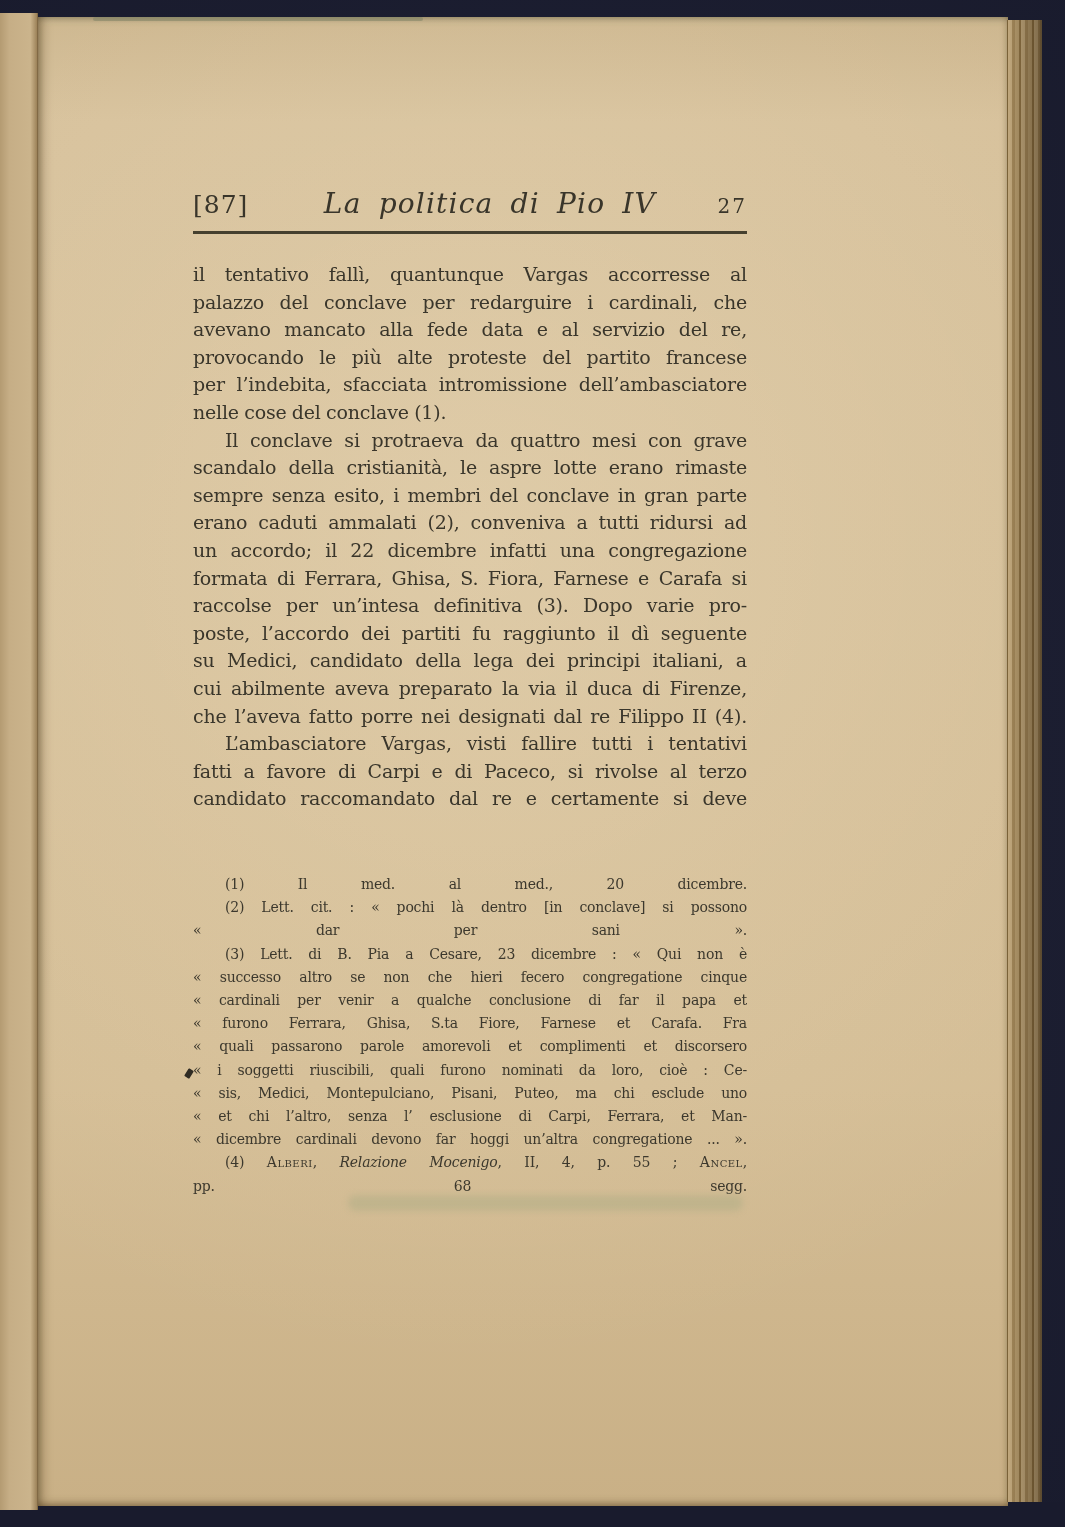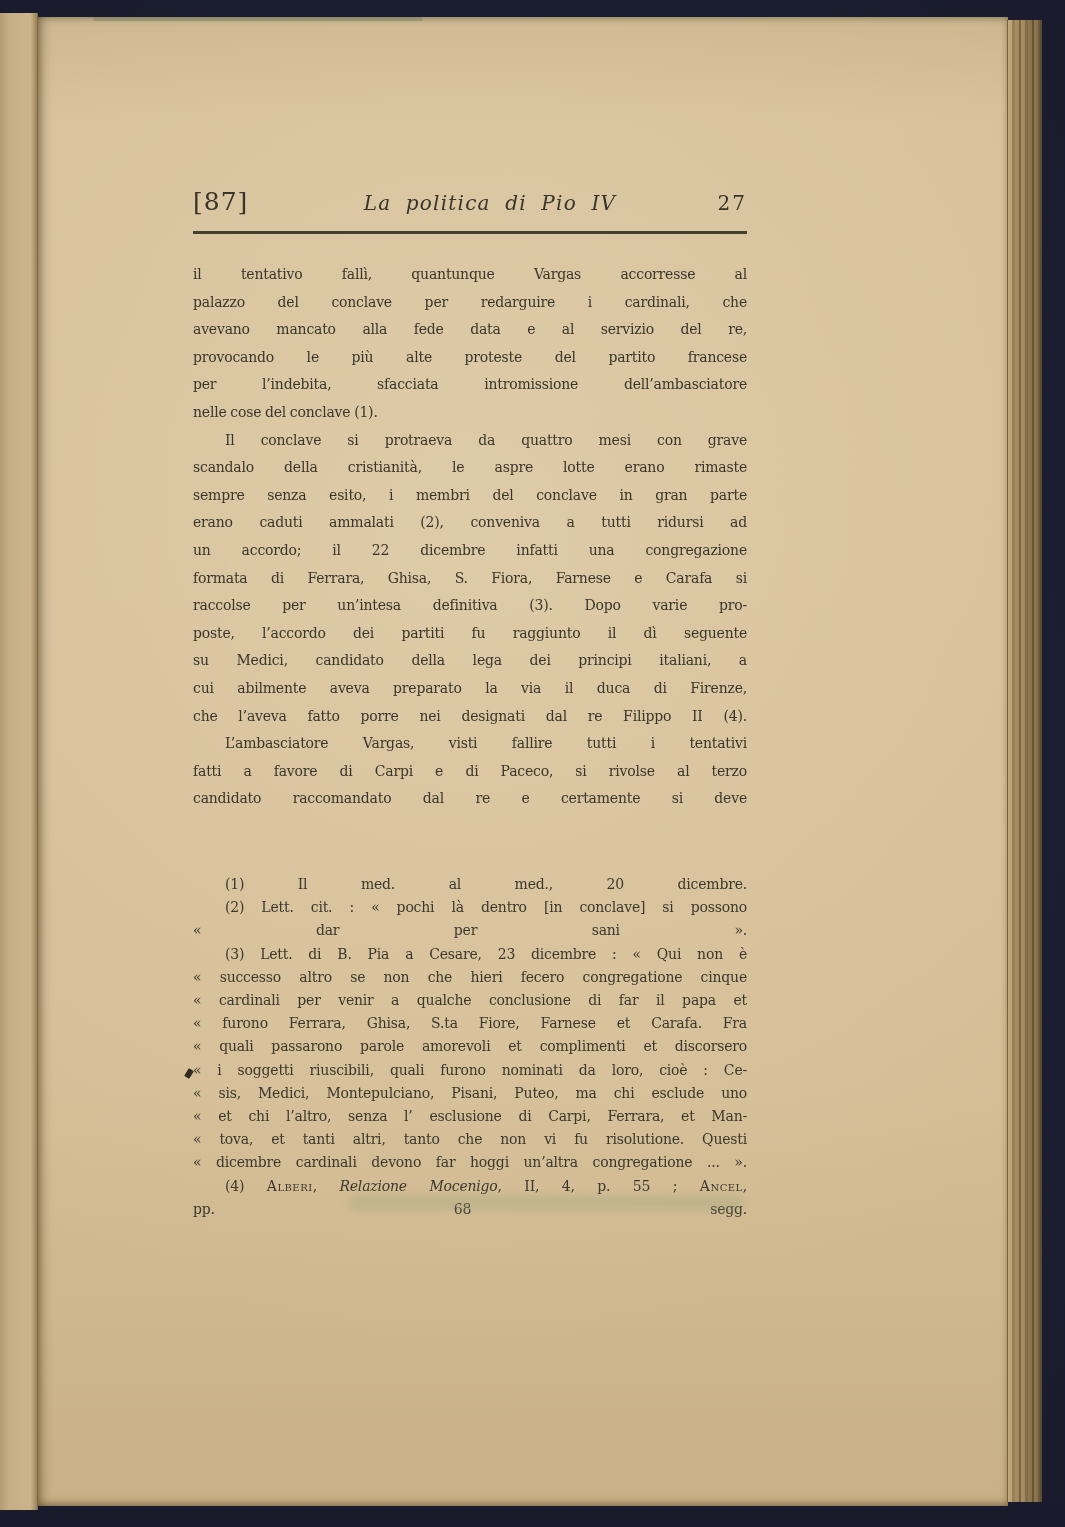--- a/index.html
+++ b/index.html
@@ -45,33 +45,33 @@
   }
   
   .header {
     position: absolute; left: 155px; top: 170px; width: 554px;
     display: flex; align-items: baseline;
     color: #39352a;
   }
   .hnum { font-size: 25px; letter-spacing: 1px; }
   .htitle {
     flex: 1; text-align: center;
-    font-style: italic; font-size: 20px;
+    font-style: italic; font-size: 28px;
     letter-spacing: 1.2px; word-spacing: 7px;
     padding-left: 14px;
   }
   .hpage { font-size: 20px; letter-spacing: 2px; }
   .rule {
     position: absolute; left: 155px; top: 214px; width: 554px; height: 3px;
     background: #45402f;
   }
   
   .bodytext {
     position: absolute; left: 155px; top: 244px; width: 554px;
-    font-size: 14px; line-height: 27.6px;
+    font-size: 19px; line-height: 27.6px;
     color: #3a362b;
     letter-spacing: -0.2px; word-spacing: -0.5px;
   }
   .bl { text-align: justify; text-align-last: justify; }
   .end { text-align-last: left; }
   .ind { text-indent: 32px; }
   
   .footnotes {
     position: absolute; left: 155px; top: 856px; width: 554px;
     font-size: 14px; line-height: 23.2px;
@@ -139,21 +139,20 @@
       <div class="fl end">« dar per sani ».</div>
 
       <div class="fl ind">(3) Lett. di B. Pia a Cesare, 23 dicembre : « Qui non è</div>
       <div class="fl">« successo altro se non che hieri fecero congregatione cinque</div>
       <div class="fl">« cardinali per venir a qualche conclusione di far il papa et</div>
       <div class="fl">« furono Ferrara, Ghisa, S.ta Fiore, Farnese et Carafa. Fra</div>
       <div class="fl">« quali passarono parole amorevoli et complimenti et discorsero</div>
       <div class="fl">« i soggetti riuscibili, quali furono nominati da loro, cioè : Ce-</div>
       <div class="fl">« sis, Medici, Montepulciano, Pisani, Puteo, ma chi esclude uno</div>
       <div class="fl">« et chi l’altro, senza l’ esclusione di Carpi, Ferrara, et Man-</div>
-      <div class="fl">« tova, et tanti altri, tanto che non vi fu risolutione. Questi</div>
       <div class="fl">« dicembre cardinali devono far hoggi un’altra congregatione ... ».</div>
 
       <div class="fl ind"><span>(4) </span><span class="sc">Alberi</span><span>, </span><span class="it">Relazione Mocenigo</span><span>, II, 4, p. 55 ; </span><span class="sc">Ancel</span><span>,</span></div>
       <div class="fl end">pp. 68 segg.</div>
     </div>
 
     <div class="speck"></div>
     <div class="smudge"></div>
   </div>
 

